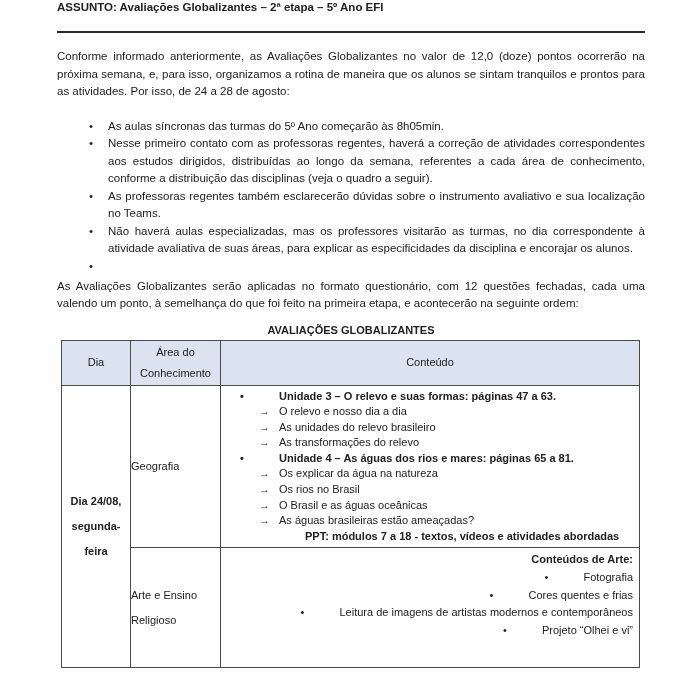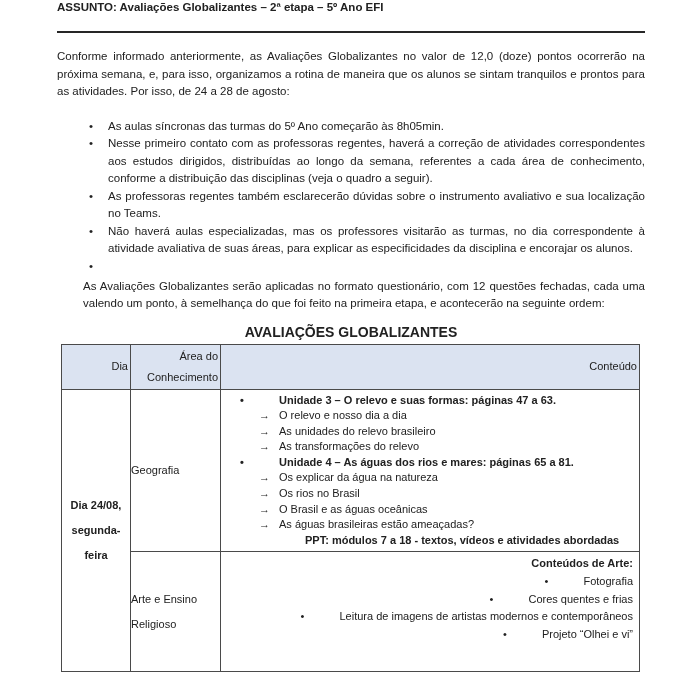--- a/index.html
+++ b/index.html
@@ -15,46 +15,46 @@
     font-size: 11.5px; font-weight: bold; line-height: 13px;
     padding-bottom: 17px;
     border-bottom: 2px solid #262626;
   }
   .greeting { margin-top: 21px; font-size: 11.5px; line-height: 14px; }
   .para {
     font-size: 11.5px; line-height: 17.5px;
     text-align: justify;
   }
   .para1 { margin-top: 15px; }
-  .para2 { margin-top: 20px; margin-left: 26px; }
+  .para2 { margin-top: 20px; }
 
   ul.blist { margin: 17px 0 0 0; padding: 0 0 0 51px; }
   ul.blist li {
     list-style: none; position: relative;
     font-size: 11.5px; line-height: 17.5px; text-align: justify;
   }
   .b-marker { position: absolute; left: -19px; top: 0; }
 
   .table-title {
     margin-top: 11px; text-align: center;
-    font-weight: bold; font-size: 14px;
+    font-weight: bold; font-size: 11px;
   }
 
   table.sched {
     margin: 4px 0 0 4px;
     width: 579px;
     border-collapse: collapse; table-layout: fixed;
     font-size: 11px;
   }
   table.sched th, table.sched td { border: 1px solid #4a4a4a; }
   table.sched th {
     background: #dbe3f1;
     font-weight: normal;
     height: 42px; line-height: 21px;
-    text-align: right; vertical-align: middle;
+    text-align: center; vertical-align: middle;
     padding: 1px 2px;
   }
   col.c-day  { width: 69px; }
   col.c-area { width: 90px; }
 
   tr.row1 { height: 155px; }
   tr.row2 { height: 120px; }
 
   td.day-cell {
     font-weight: bold; text-align: center; vertical-align: middle;

